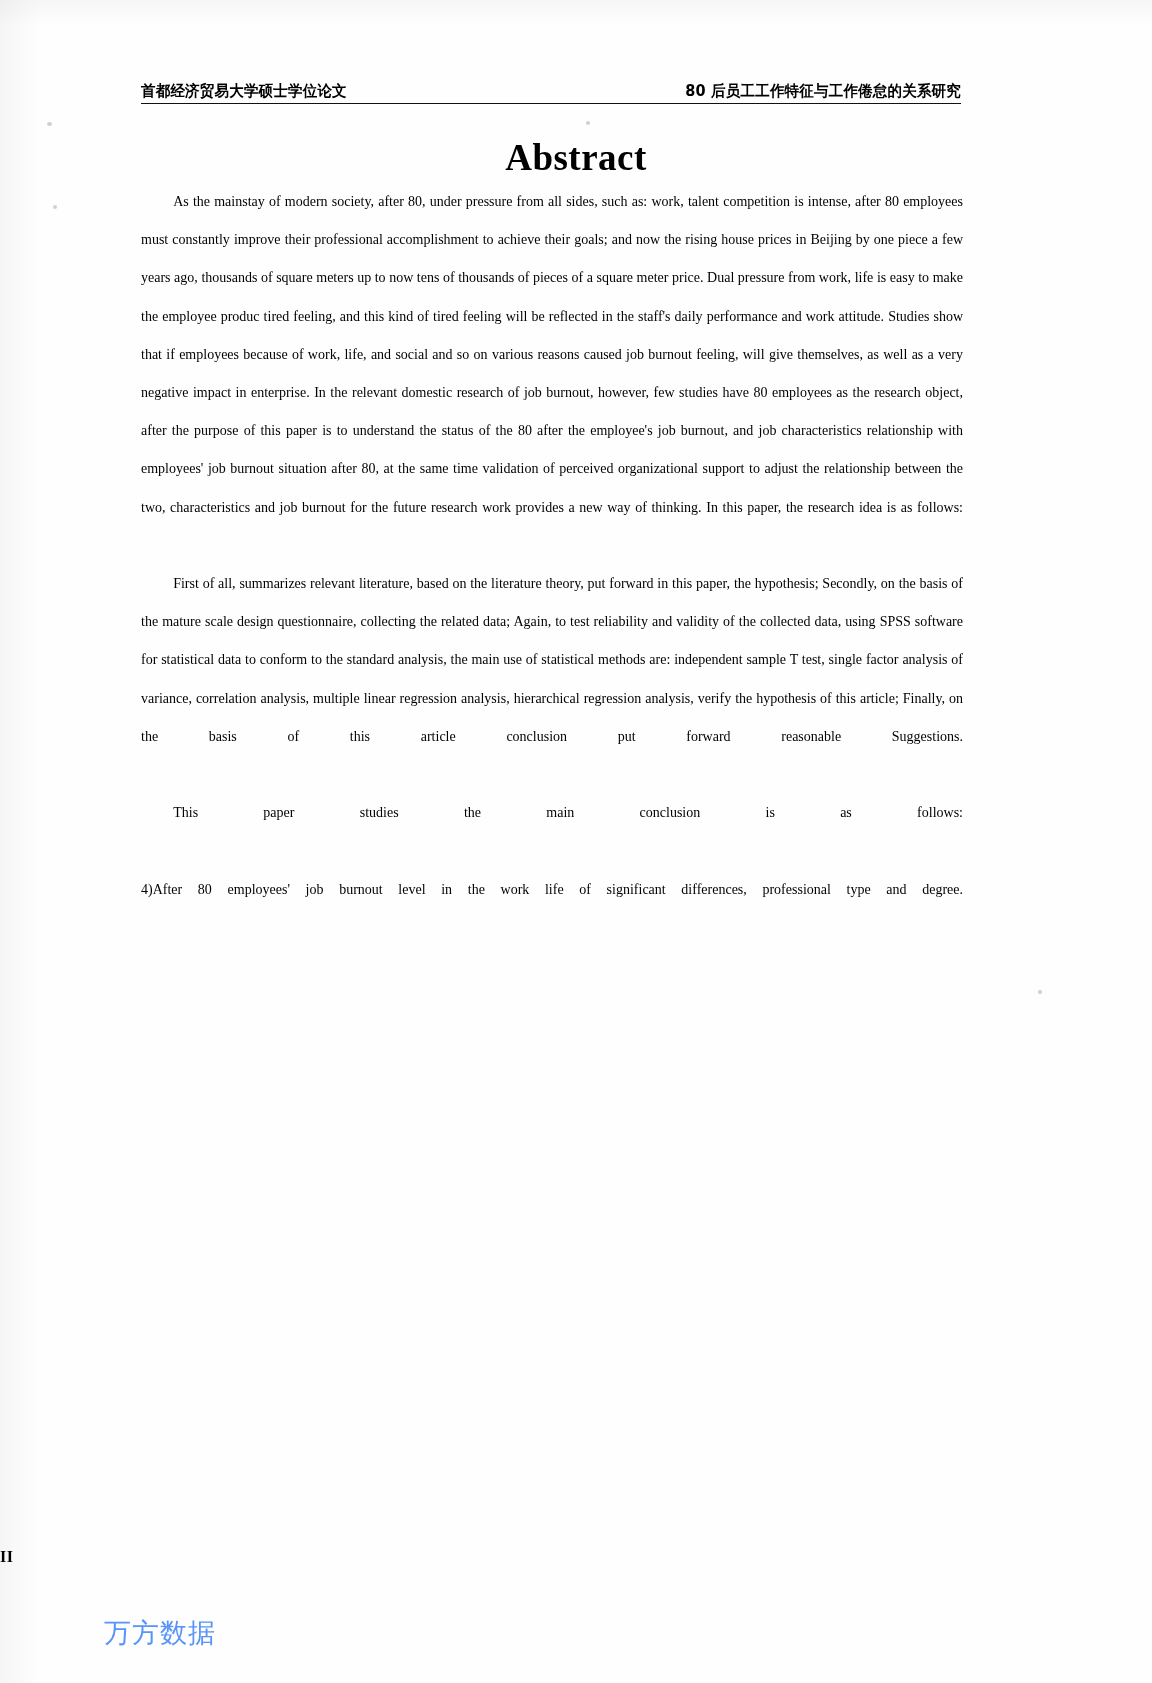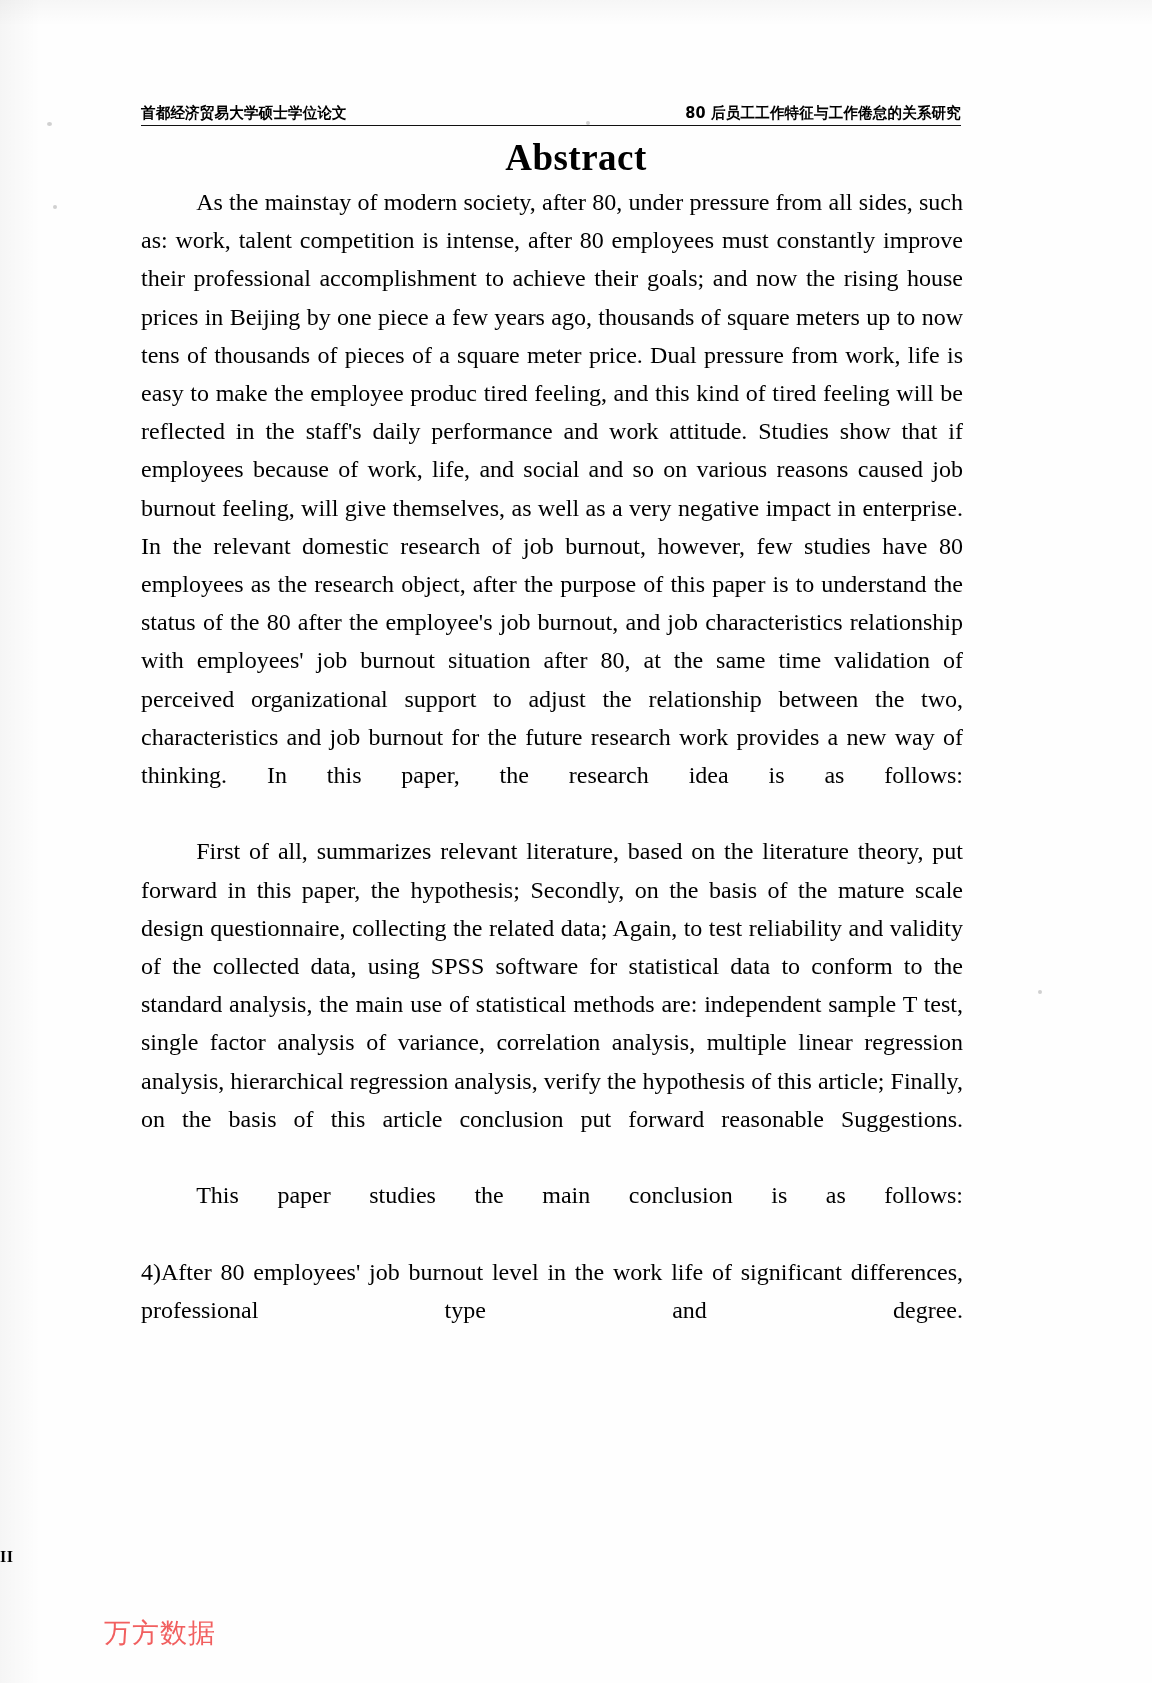--- a/index.html
+++ b/index.html
@@ -57,21 +57,21 @@
     letter-spacing: 0.2px;
     line-height: 1.1;
     white-space: nowrap;
   }
   .running-header .rule {
     margin-top: 3px;
     border-bottom: 1.6px solid #111;
     width: 100%;
   }
   .rh-left { transform: scaleY(1.06); transform-origin: bottom left; }
-  .rh-right { transform: scaleY(1.06); transform-origin: bottom right; margin-top: 22px; }
+  .rh-right { transform: scaleY(1.06); transform-origin: bottom right; }
 
   
   .doc-title {
     position: absolute;
     top: 120px;
     left: 0;
     width: 100%;
     text-align: center;
     font-size: 37px;
     font-weight: 700;
@@ -79,21 +79,21 @@
     font-family: "Liberation Serif", "DejaVu Serif", serif;
     margin-top: 16px;
   }
 
   
   .body-col {
     position: absolute;
     left: 141px;
     top: 183px;
     width: 822px;
-    font-size: 24px;
+    font-size: 14px;
     line-height: 38.2px;
     text-align: justify;
     text-justify: inter-word;
   }
   p.para {
     margin: 0;
     text-indent: 2.3em;
     text-align: justify;
   }
   p.listitem {
@@ -120,21 +120,21 @@
     font-family: "Liberation Serif", "DejaVu Serif", serif;
     letter-spacing: 0.5px;
   }
 
   .watermark {
     position: absolute;
     left: 104px;
     top: 1615px;
     font-family: "DejaVu Sans", sans-serif;
     font-size: 27px;
-    color: #ef4444;
+    color: #3b82f6;
     letter-spacing: 1px;
     opacity: 0.85;
   }
 
   
   .speck {
     position: absolute;
     background: #9a9a9a;
     border-radius: 50%;
     opacity: 0.45;

